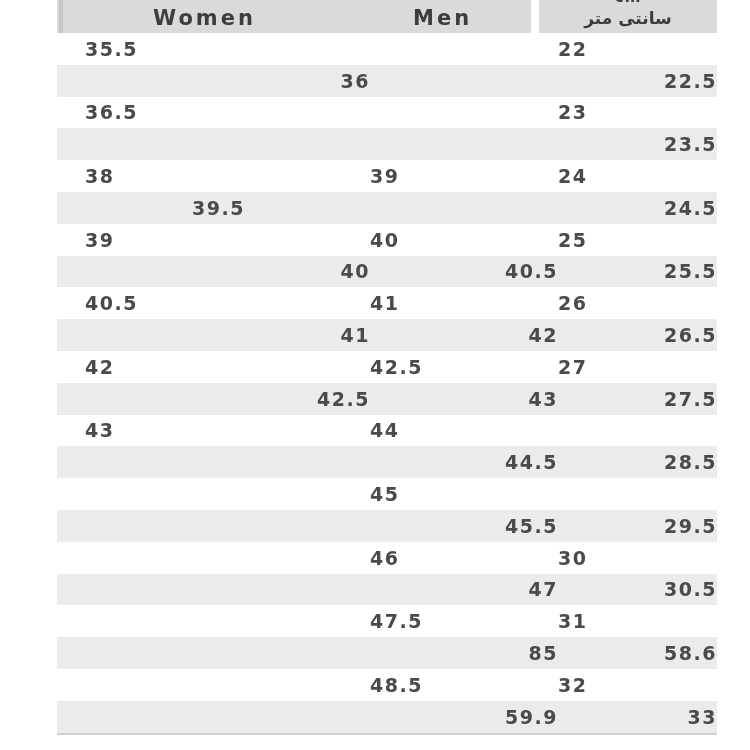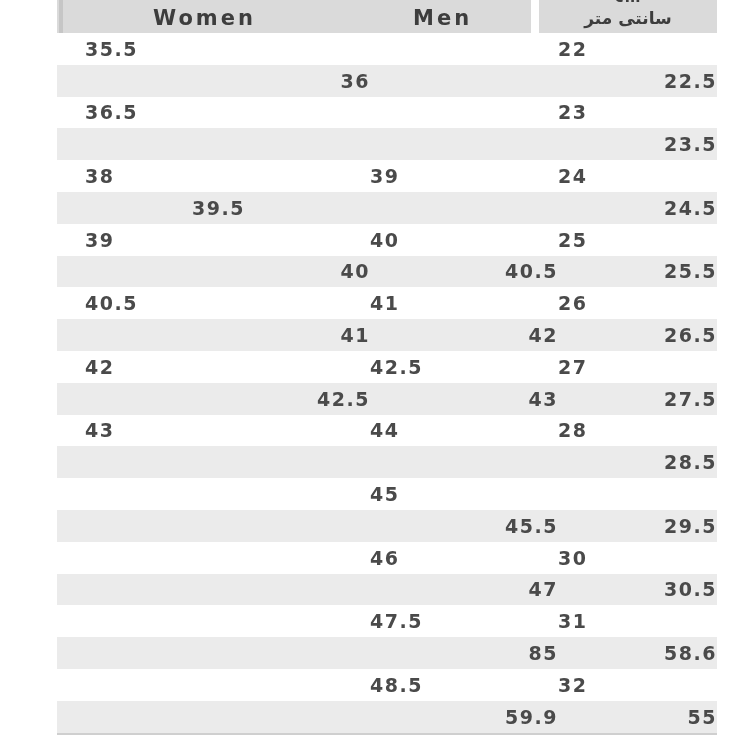--- a/index.html
+++ b/index.html
@@ -151,24 +151,24 @@
           <span class="cell c3">27</span>
         </div>
         <div class="row striped">
           <span class="cell c1">42.5</span>
           <span class="cell c2">43</span>
           <span class="cell c3">27.5</span>
         </div>
         <div class="row">
           <span class="cell c1">43</span>
           <span class="cell c2">44</span>
-          <span class="cell c3">28</span>
-        </div>
-        <div class="row striped">
-          <span class="cell c1"></span>
+        </div>
+        <div class="row striped">
+          <span class="cell c1"></span>
+          <span class="cell c2">44.5</span>
           <span class="cell c3">28.5</span>
         </div>
         <div class="row">
           <span class="cell c1"></span>
           <span class="cell c2">45</span>
         </div>
         <div class="row striped">
           <span class="cell c1"></span>
           <span class="cell c2">45.5</span>
           <span class="cell c3">29.5</span>
@@ -194,19 +194,19 @@
           <span class="cell c3">58.6</span>
         </div>
         <div class="row">
           <span class="cell c1"></span>
           <span class="cell c2">48.5</span>
           <span class="cell c3">32</span>
         </div>
         <div class="row striped">
           <span class="cell c1"></span>
           <span class="cell c2">59.9</span>
-          <span class="cell c3">55</span>
+          <span class="cell c3">33</span>
         </div>
       </div>
 
     <div class="bottom-border"></div>
   </div>
 </div>
 
 </body></html>

